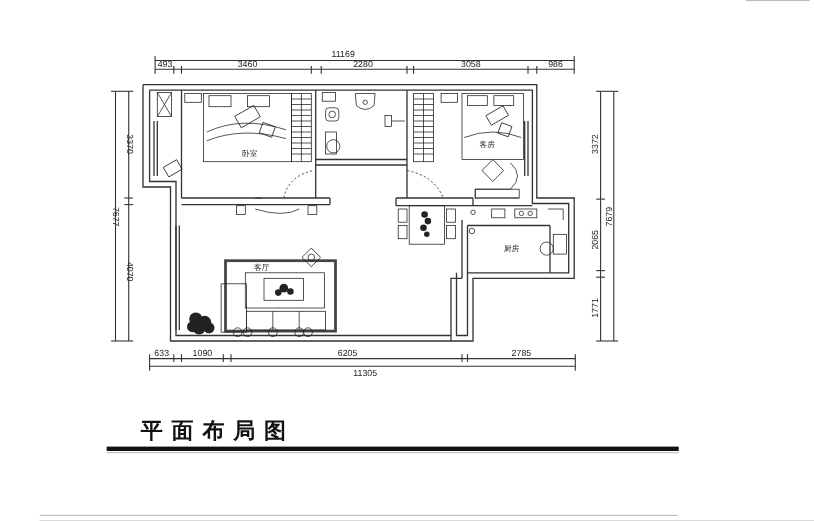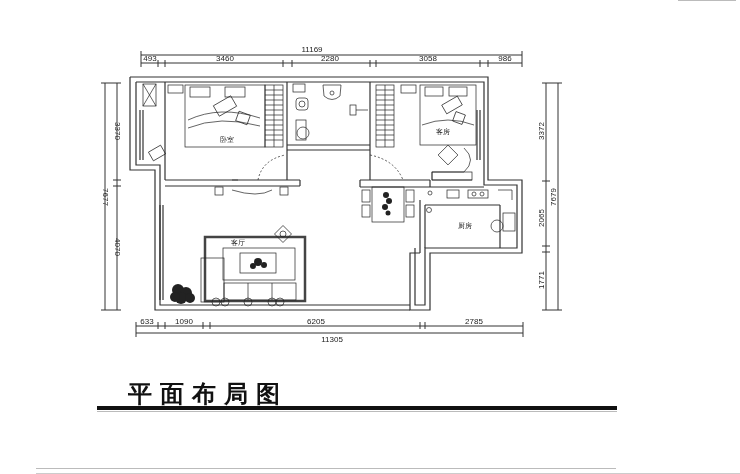--- a/index.html
+++ b/index.html
@@ -2,21 +2,21 @@
 <html><head>
 <meta charset="utf-8">
 <style>
   html, body { margin: 0; padding: 0; background: #ffffff; }
   body { width: 740px; height: 474px; position: relative; overflow: hidden;
          font-family: "DejaVu Sans", sans-serif; }
   .plan { position: absolute; left: 0; top: 0; width: 740px; height: 474px; }
   .dim { font-family: "Liberation Sans", sans-serif; font-size: 8px; fill: #222; }
   .room { font-family: "DejaVu Sans", sans-serif; font-size: 7px; fill: #222; }
   .title { position: absolute; left: 128px; top: 378px; font-family: "DejaVu Sans", sans-serif;
-           font-weight: bold; font-size: 24px; letter-spacing: 8px; color: #111; }
+           font-weight: bold; font-size: 20px; letter-spacing: 8px; color: #111; }
   .title-rule { position: absolute; left: 97px; top: 406px; width: 520px; height: 4px; background: #111; }
   .title-rule2 { position: absolute; left: 97px; top: 411px; width: 520px; height: 1px; background: #bbb; }
   .frame-line { position: absolute; left: 36px; top: 468px; width: 580px; height: 1px; background: #bbb; }
   .frame-line2 { position: absolute; left: 36px; top: 473px; width: 704px; height: 1px; background: #ccc; }
   .frame-top { position: absolute; left: 678px; top: 0; width: 58px; height: 1px; background: #bbb; }
 </style>
 </head>
 <body>
 
 <svg class="plan" viewBox="0 0 740 474" xmlns="http://www.w3.org/2000/svg">

